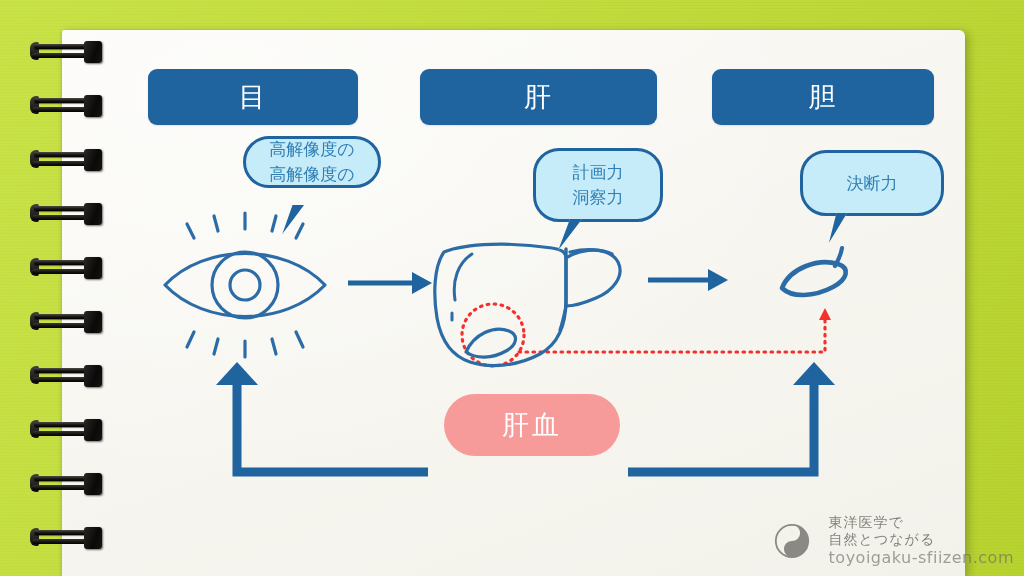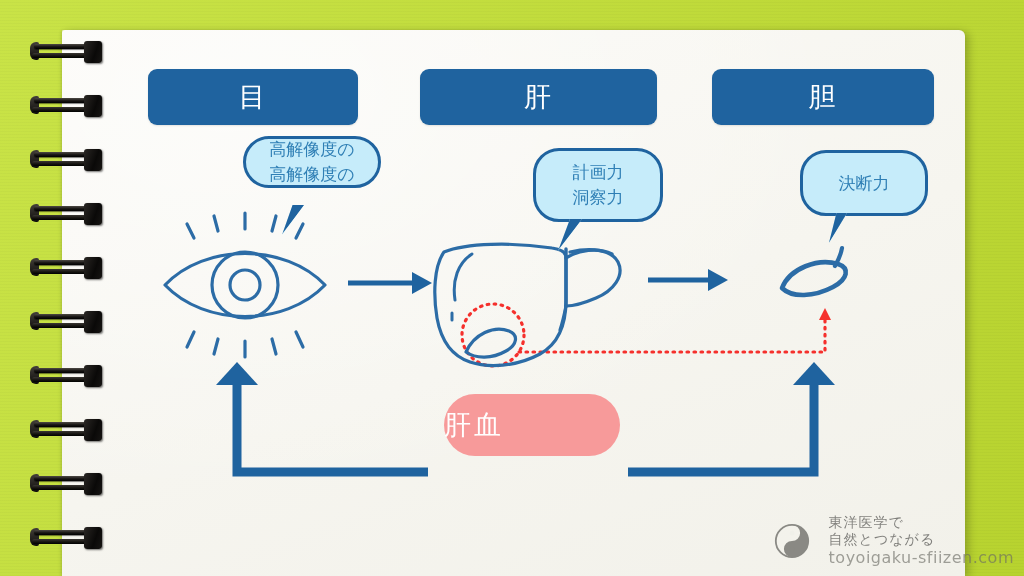--- a/index.html
+++ b/index.html
@@ -111,33 +111,33 @@
   }
   #bub0 .tail::before { clip-path: polygon(48% 0, 100% 0, 0 100%); }
 
   #bub1 { left: 533px; top: 148px; width: 130px; height: 74px; }
   #bub1 .tail {
     left: 22px; top: 68px; width: 24px; height: 32px;
     clip-path: polygon(50% 0, 100% 0, 0 100%);
   }
   #bub1 .tail::before { clip-path: polygon(50% 0, 100% 0, 0 100%); }
 
-  #bub2 { left: 800px; top: 150px; width: 128px; height: 66px; }
+  #bub2 { left: 800px; top: 150px; width: 144px; height: 66px; }
   #bub2 .tail {
     left: 22px; top: 60px; width: 22px; height: 30px;
     clip-path: polygon(52% 0, 100% 0, 18% 100%);
   }
   #bub2 .tail::before { clip-path: polygon(52% 0, 100% 0, 18% 100%); }
 
   
   .pill {
     position: absolute;
     width: 176px; height: 62px;
     border-radius: 32px;
-    display: flex; align-items: center; 
+    display: flex; align-items: center; justify-content: center;
     color: #ffffff; font-size: 27px; letter-spacing: 3px;
   }
   #pill-ketsu { left: 444px; top: 394px; background: #f79a9a; }
   #pill-sosetsu { left: 444px; top: 476px; background: #90da7e; }
 
   
   svg.layer { position: absolute; left: 0; top: 0; width: 1024px; height: 576px; overflow: visible; }
   #art { z-index: 3; }
   #flow { z-index: 2; }
 

